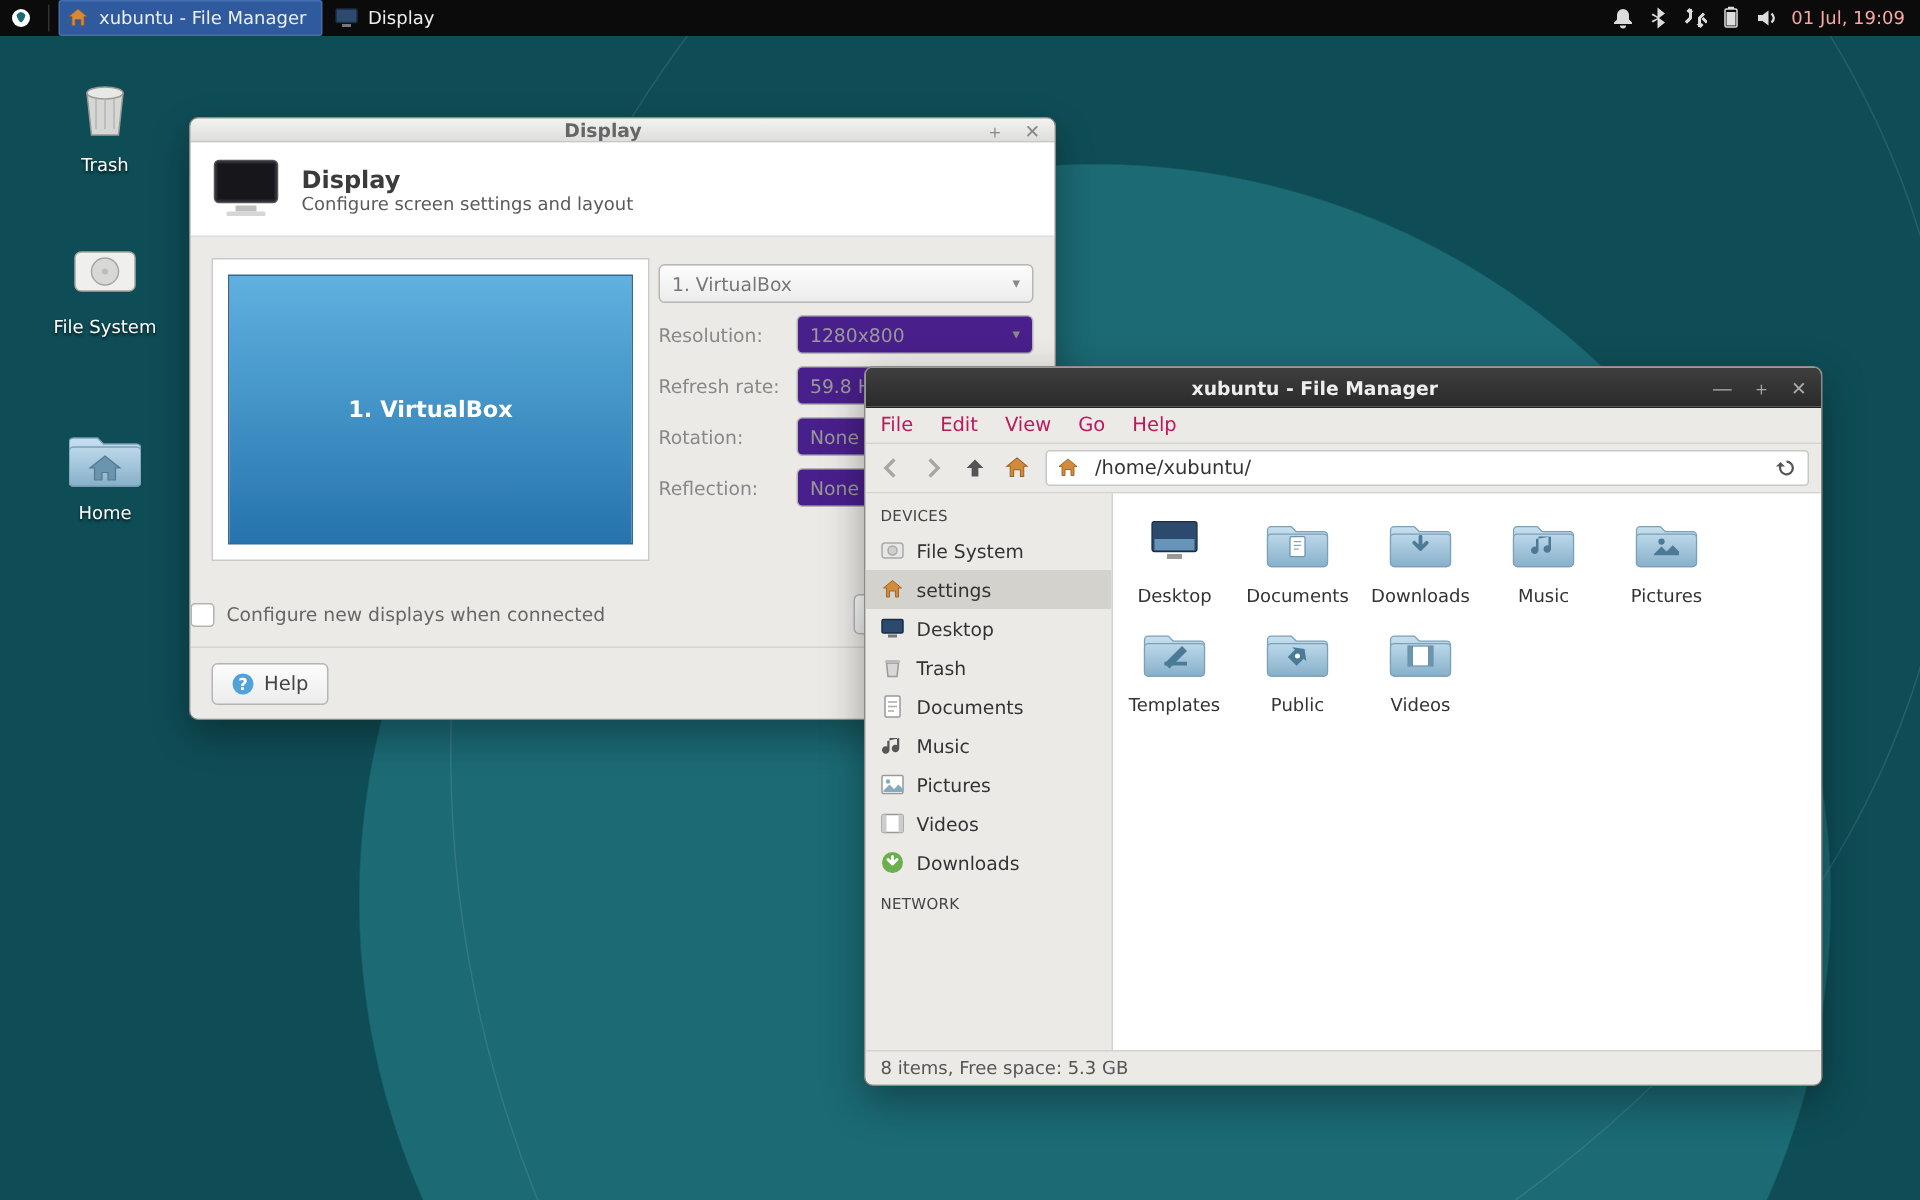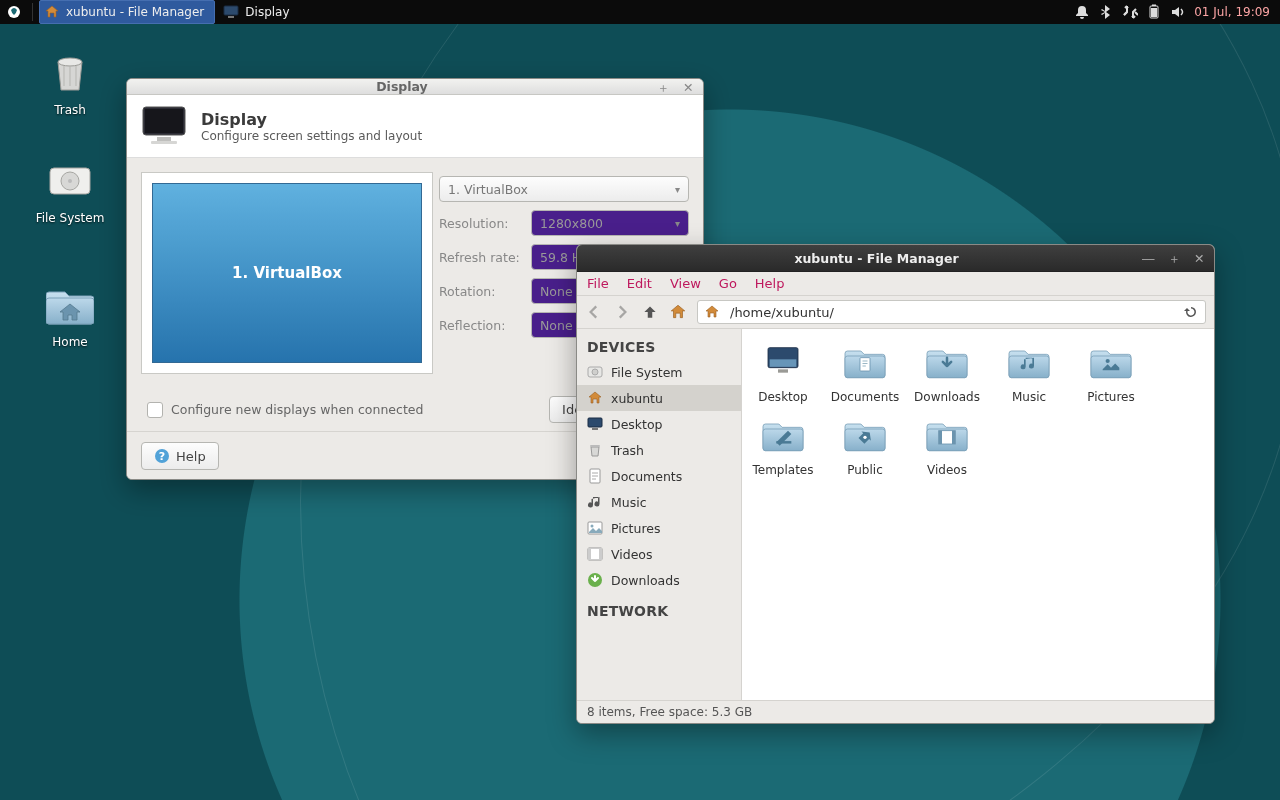--- a/index.html
+++ b/index.html
@@ -48,34 +48,34 @@
   .combo{display:flex;align-items:center;justify-content:space-between;background:linear-gradient(#fdfdfd,#ececec);border:1px solid #b6b6b2;border-radius:4px;padding:4px 8px;color:#777;font-size:12.5px;min-height:16px}
   .combo.disabled{color:#999;background:#4c1d95;}
   .combo .chev{font-size:10px;color:#888}
   
   .menubar{display:flex;gap:18px;padding:4px 10px;background:#eceae7;border-bottom:1px solid #d5d3cf;font-size:13px;color:#be185d}
   .toolbar{display:flex;align-items:center;gap:10px;padding:4px 8px;background:#eceae7;border-bottom:1px solid #d5d3cf}
   .tb-ic{width:18px;height:18px;color:#555}
   .pathbar{flex:1;display:flex;align-items:flex-end;gap:10px;background:#fff;border:1px solid #c7c7c3;border-radius:3px;padding:3px 6px}
   .fm-body{flex:1;display:flex;min-height:0}
   .sidebar{width:164px;background:#eceae7;border-right:1px solid #d5d3cf;overflow:auto;font-size:12.5px}
-  .sb-head{font-weight:bold;color:#444;padding:10px 10px 4px;font-size:14px;letter-spacing:.2px}
+  .sb-head{font-weight:normal;color:#444;padding:10px 10px 4px;font-size:10px;letter-spacing:.2px}
   .sb-item{display:flex;align-items:center;gap:8px;padding:5px 10px;color:#333}
   .sb-item.sel{background:#d4d2cd}
   .sb-item .si{width:16px;height:16px}
   .iconview{flex:1;background:#fff;padding:12px 6px;display:flex;flex-wrap:wrap;align-content:flex-start;gap:10px 12px}
   .item{width:70px;text-align:center;font-size:12px;color:#333}
   .item .fld{width:48px;height:40px;margin:0 auto 6px}
   .statusbar{height:22px;background:#eceae7;border-top:1px solid #d5d3cf;display:flex;align-items:center;padding:0 10px;font-size:12px;color:#555}
   
   .disp-body{display:flex;gap:6px;padding:14px;background:#eceae7}
   .disp-preview{width:290px;height:200px;background:#fff;border:1px solid #c9c9c5;display:flex;align-items:center;justify-content:center}
   .screen{width:268px;height:178px;background:linear-gradient(#58b3e6,#1f74b5);border:1px solid #2d6a9a;display:flex;align-items:center;justify-content:center;color:#fff;font-weight:bold;font-size:15px}
   .disp-form{flex:1;display:grid;grid-template-columns:84px 1fr;grid-auto-rows:34px;align-items:center;gap:0 8px;color:#888;font-size:12.5px}
-  .disp-chk-row{display:flex;align-items:center;justify-content:space-between;padding:8px 20px;background:#eceae7}
+  .disp-chk-row{display:flex;align-items:center;justify-content:space-between;padding:8px 0;background:#eceae7}
   .footer{display:flex;align-items:center;padding:10px 14px;background:#eceae7;border-top:1px solid #d6d4cf}
   .chk{width:14px;height:14px;border:1px solid #b3b3af;border-radius:3px;background:#fff;margin-right:8px}
   label.ck{display:flex;align-items:center;color:#666;font-size:12.5px}
 </style>
 </head>
 <body>
 
 <svg width="0" height="0" style="position:absolute">
   <defs>
     <linearGradient id="fg" x1="0" y1="0" x2="0" y2="1">
@@ -336,21 +336,21 @@
         <div class="sb-item">
           <svg class="si" viewBox="0 0 16 16">
               <use href="#s-drive"></use>
             </svg>
           <span>File System</span>
         </div>
         <div class="sb-item sel">
             <svg class="si" viewBox="0 0 16 16">
               <use href="#s-home"></use>
             </svg>
-            <span>xubuntu</span>
+            <span>settings</span>
           </div>
         <div class="sb-item">
             <svg class="si" viewBox="0 0 16 16">
               <use href="#s-desktop"></use>
             </svg>
             <span>Desktop</span>
           </div>
         <div class="sb-item">
             <svg class="si" viewBox="0 0 16 16">
               <use href="#s-trash"></use>

